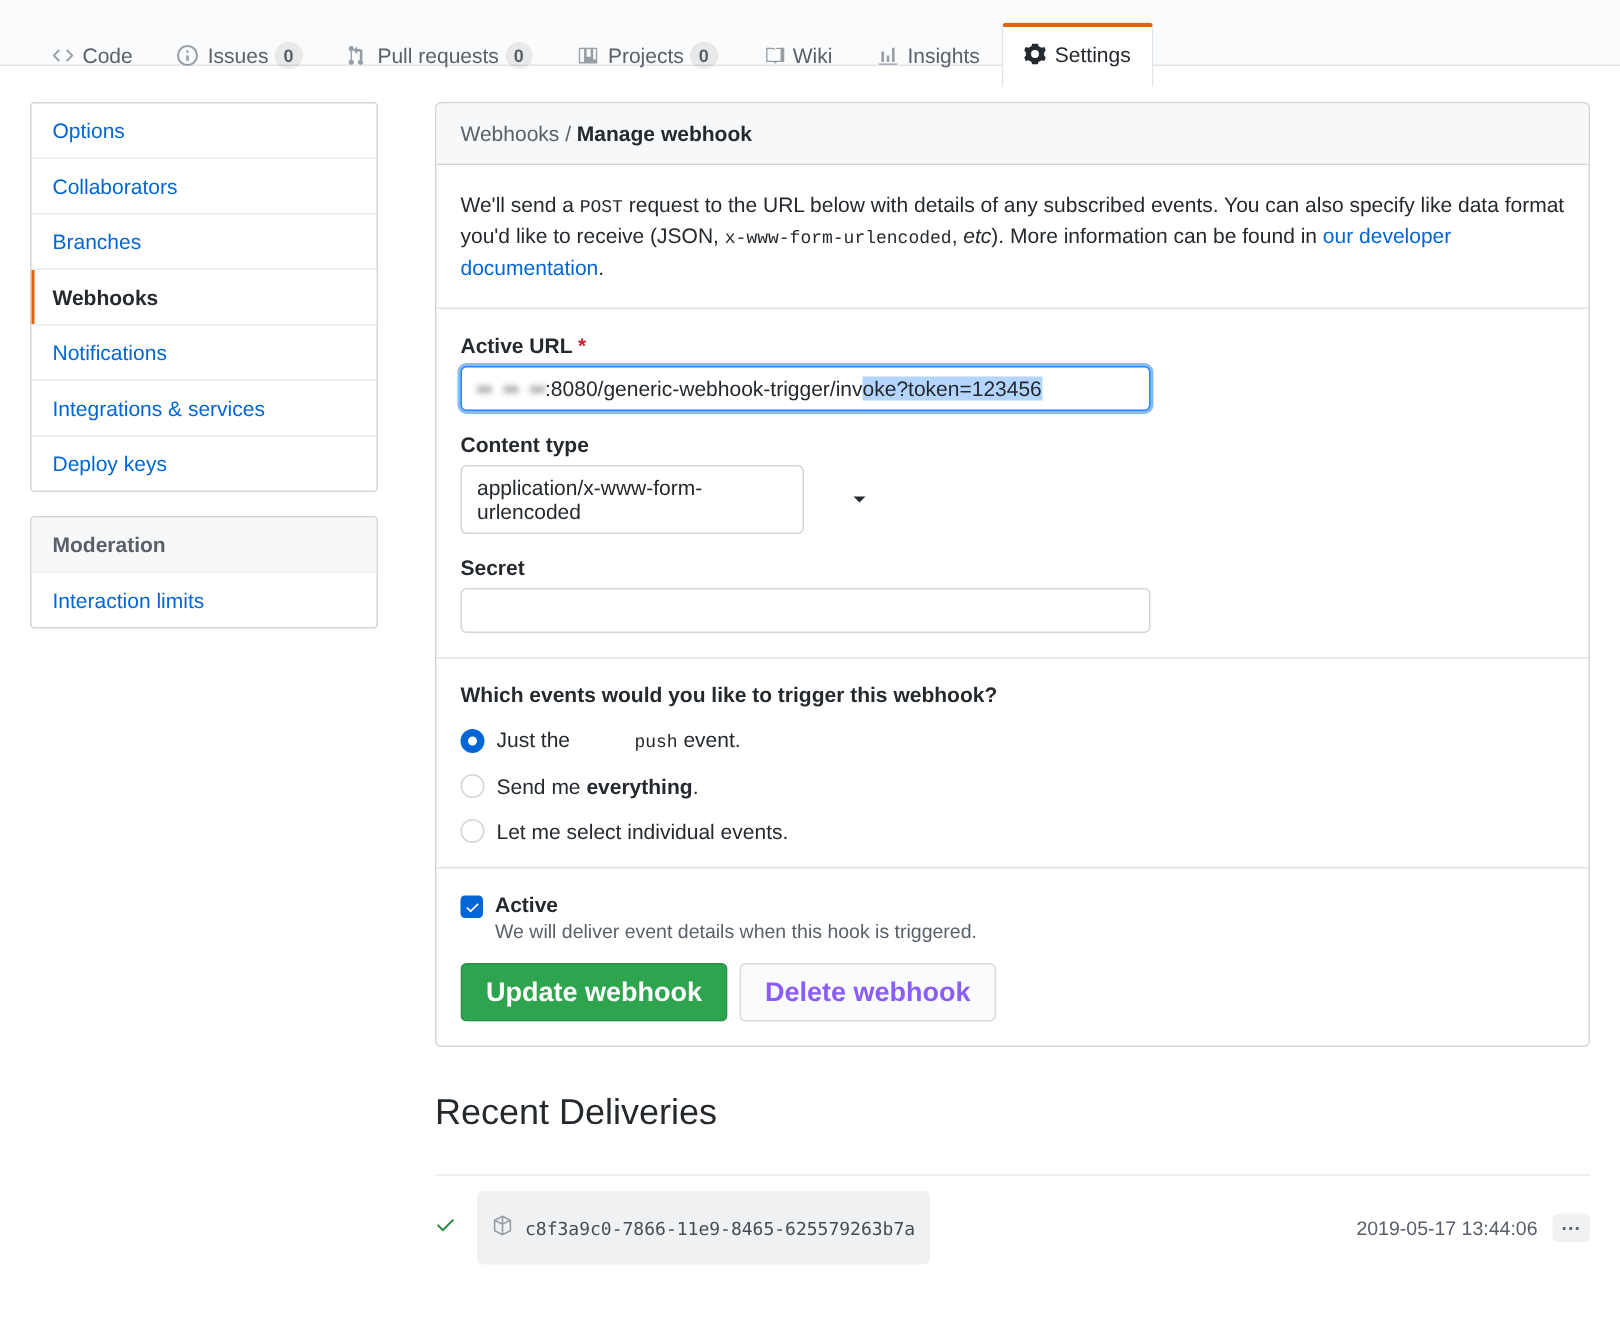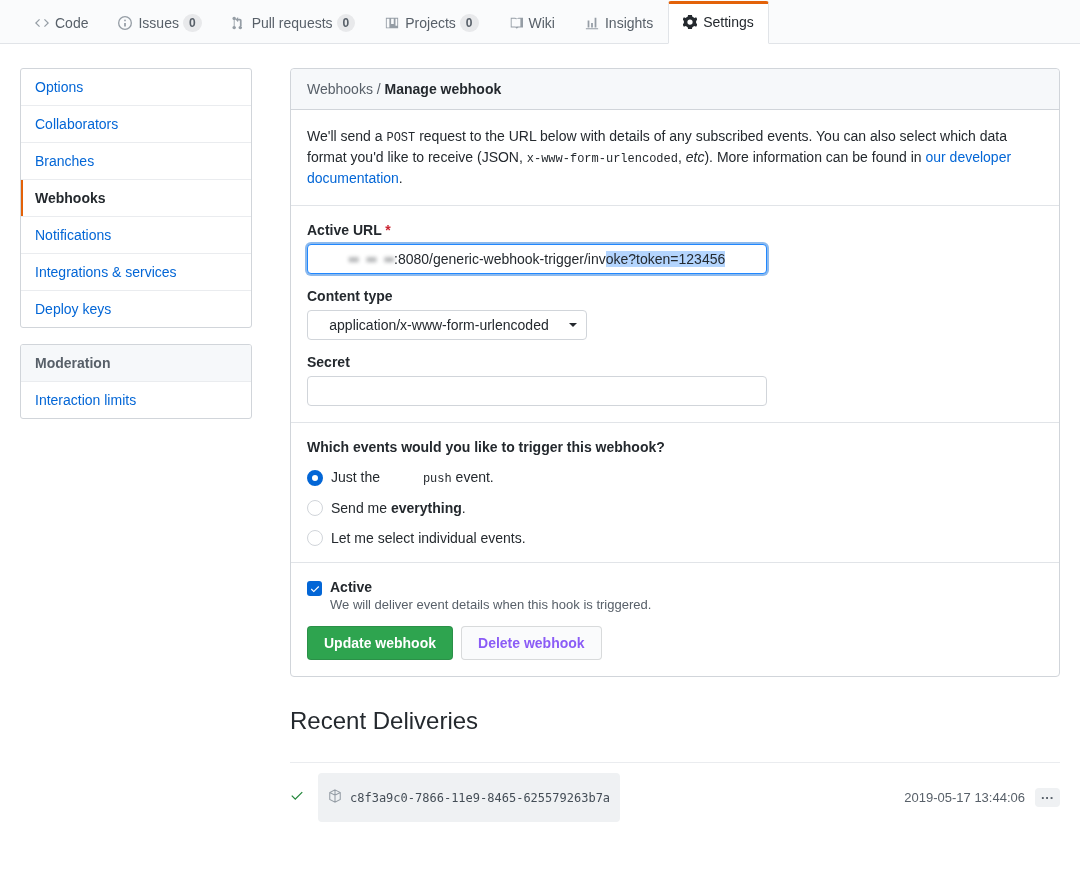--- a/index.html
+++ b/index.html
@@ -23,21 +23,21 @@
   gap: 0;
 }
 .repo-nav li {
   display: flex;
   align-items: center;
   padding: 12px 14px;
   color: #586069;
   border: 1px solid transparent;
   border-bottom: none;
   position: relative;
-  top: 1px;
+  top: 15px;
   cursor: pointer;
 }
 .repo-nav li.selected {
   background: #fff;
   border: 1px solid #e1e4e8;
   border-bottom: 1px solid #fff;
   border-top: 3px solid #e36209;
   border-radius: 3px 3px 0 0;
   padding-top: 9px;
   color:#24292e;
@@ -132,32 +132,31 @@
 .form-label { display:block; font-weight: 600; margin-bottom: 6px; }
 .required-mark { color: #cb2431; }
 .text-input, .select-input {
   border: 1px solid #d1d5da;
   border-radius: 4px;
   padding: 6px 10px;
   font-size: 14px;
   background:#fff;
   width: 460px;
   font-family: inherit;
-  text-align: center;
 }
 .text-input.url {
   width: 460px;
   background: #fff;
   outline: none;
   box-shadow: 0 0 0 2px rgba(3,102,214,.45);
   border-color: #2188ff;
 }
 .highlight-selection { background: #b4d5fe; }
 .url-prefix { filter: blur(2px); opacity:0.7; }
-.select-input { width: 280px; appearance: none; padding-right: 26px; position:relative; }
+.select-input { width: 229px; appearance: none; padding-right: 26px; position:relative; }
 .select-wrapper { position:relative; width:280px; }
 .select-wrapper::after {
   content:''; position:absolute; right:10px; top:50%; transform:translateY(-50%);
   width:0;height:0;border-left:4px solid transparent;border-right:4px solid transparent;
   border-top:4px solid #24292e;
   box-shadow: 0 -8px 0 -4px #24292e;
 }
 
 .events-title { font-weight: 600; margin-bottom: 14px; }
 .radio-row, .check-row { display:flex; align-items:center; gap:8px; margin-bottom: 14px; }
@@ -172,21 +171,21 @@
 .checkbox-box {
   width:15px;height:15px;border-radius:3px;background:#0366d6;
   display:flex;align-items:center;justify-content:center;flex-shrink:0;
   margin-top:2px;
 }
 .checkbox-box svg { color:#fff; }
 .check-desc { color:#586069; font-size: 13px; margin-top:2px; }
 
 .btn {
   display:inline-flex; align-items:center;
-  padding: 8px 16px; font-size:14px; font-weight:600;
+  padding: 8px 16px; font-size:18px; font-weight:600;
   border-radius:4px; cursor:pointer; border:1px solid rgba(27,31,35,.15);
 }
 .btn-primary { background:#2ea44f; color:#fff; }
 .btn-danger { background:#fafbfc; color:#8b5cf6; }
 .btn-row { display:flex; gap:8px; }
 
 .recent-title { font-size: 24px; font-weight: 400; margin-bottom: 27px; }
 .delivery-row {
   display:flex; align-items:center; padding: 10px 0;
   border-top: 1px solid #eaecef;
@@ -291,21 +290,21 @@
   </aside>
 
   <main class="main main-wrap">
     <div class="box">
       <div class="box-header">
         <span class="crumb-link">Webhooks</span><span class="crumb-link"> / </span><span class="crumb-strong">Manage webhook</span>
       </div>
 
       <div class="box-body">
         <p class="desc-text">
-          <span>We'll send a </span><code>POST</code><span> request to the URL below with details of any subscribed events. You can also select which data format you'd like to receive (JSON, </span><code>x-www-form-urlencoded</code><span>, </span><em>etc</em><span>). More information can be found in </span><a href="#">our developer documentation</a><span>.</span>
+          <span>We'll send a </span><code>POST</code><span> request to the URL below with details of any subscribed events. You can also specify like data format you'd like to receive (JSON, </span><code>x-www-form-urlencoded</code><span>, </span><em>etc</em><span>). More information can be found in </span><a href="#">our developer documentation</a><span>.</span>
         </p>
       </div>
 
       <div class="box-body">
         <div class="form-group">
           <label class="form-label">
             <span>Active URL</span> <span class="required-mark">*</span>
           </label>
           <div class="text-input url">
             <span class="url-prefix">▪▪ &nbsp;▪▪&nbsp; ▪▪</span><span>:8080/generic-webhook-trigger/inv</span><span class="highlight-selection">oke?token=123456</span>

